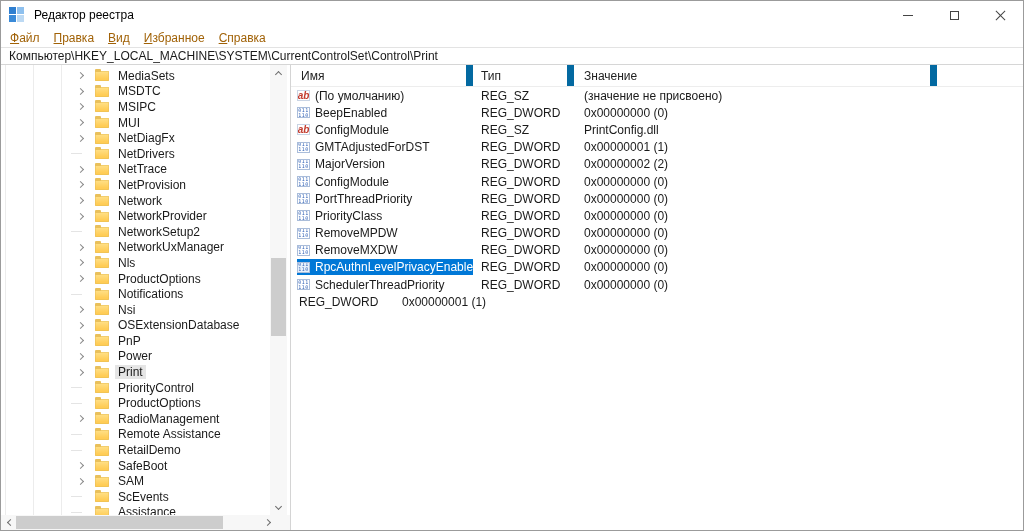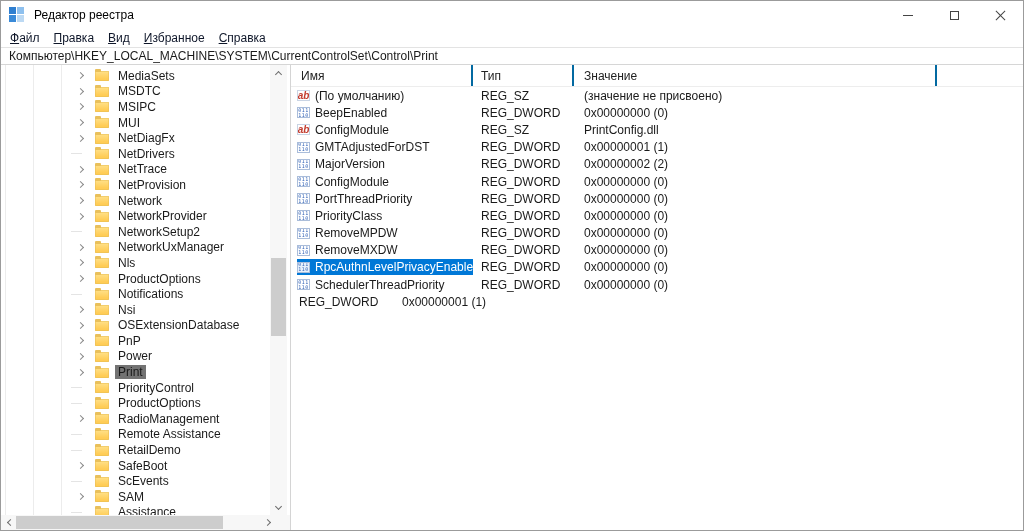--- a/index.html
+++ b/index.html
@@ -19,61 +19,61 @@
   .win-controls { margin-left:auto; display:flex; height:100%; }
   .win-btn { width:46px; height:100%; display:flex; align-items:center; justify-content:center; }
   .glyph-min { width:10px; height:1px; background:#444; }
   .glyph-max { width:9px; height:9px; border:1px solid #444; }
   .glyph-close { position:relative; width:11px; height:11px; }
   .glyph-close::before,.glyph-close::after{ content:""; position:absolute; left:-1px; top:5px; width:13px; height:1px; background:#444; }
   .glyph-close::before{ transform:rotate(45deg);} .glyph-close::after{ transform:rotate(-45deg);}
 
   
   .menubar { height:18px; display:flex; align-items:center; padding-left:2px; flex:0 0 auto; }
-  .menu-item { padding:0 7px; height:100%; display:flex; align-items:center; color:#0f172a; }
+  .menu-item { padding:0 7px; height:100%; display:flex; align-items:center; color:#a16207; }
   .menu-item span::first-letter { text-decoration:underline; }
 
   
   .addressbar { height:18px; border-top:1px solid #e3e3e3; border-bottom:1px solid #d6d6d6; display:flex; align-items:center; padding-left:8px; flex:0 0 auto; background:#fff; }
 
   
   .main { flex:1 1 auto; display:flex; min-height:0; }
 
   
   .tree-pane { width:290px; flex:0 0 auto; border-right:1px solid #d4d4d4; position:relative; display:flex; flex-direction:column; background:#fff; }
   .tree-content { position:relative; flex:1 1 auto; overflow:hidden; padding-top:3px; }
   .tree-guide { position:absolute; top:0; bottom:0; width:1px; background:#ececec; }
   .tree-row { height:15.6px; display:flex; align-items:center; position:relative; padding-left:76px; white-space:nowrap; }
   .tw { width:14px; flex:0 0 auto; display:flex; align-items:center; justify-content:flex-start; }
   .chev { width:5px; height:5px; border-right:1.3px solid #8a8a8a; border-top:1.3px solid #8a8a8a; transform:rotate(45deg); margin-left:1px; }
   .stub { width:11px; height:1px; background:#e4e4e4; margin-left:-6px; }
   .folder { position:relative; width:14px; height:10px; margin:1px 6px 0 4px; background:linear-gradient(180deg,#ffe18a,#fc5 80%); border-radius:1px; flex:0 0 auto; box-shadow:0 0 0 0.5px #e6bb55 inset; }
   .folder::before { content:""; position:absolute; top:-2px; left:0; width:6px; height:3px; background:#e9c05b; border-radius:1px 1px 0 0; }
   .tree-label { padding:0 3px; line-height:14px; }
-  .tree-row.selected .tree-label { background:#737373;text-align:right; }
+  .tree-row.selected .tree-label { background:#e5e5e5;text-align:right; }
 
   
   .vscroll { position:absolute; top:0; right:3px; width:17px; bottom:0; background:#f7f7f7; }
   .vscroll .thumb { position:absolute; left:1px; width:15px; top:193px; height:78px; background:#cdcdcd; }
   .sb-arrow { position:absolute; left:0; width:17px; height:15px; display:flex; align-items:center; justify-content:center; }
   .sb-arrow.up{ top:0; } .sb-arrow.down{ bottom:0; }
   .arr { width:5px; height:5px; border-right:1.3px solid #6e6e6e; border-bottom:1.3px solid #6e6e6e; }
   .arr.up { transform:rotate(-135deg); margin-top:3px; }
   .arr.down { transform:rotate(45deg); margin-bottom:3px; }
   .arr.left { transform:rotate(135deg); margin-left:3px; }
   .arr.right { transform:rotate(-45deg); margin-right:3px; }
   .hscroll { flex:0 0 15px; position:relative; background:#f7f7f7; }
   .hscroll .thumb { position:absolute; top:1px; height:13px; left:15px; width:207px; background:#cdcdcd; }
   .hsb-arrow { position:absolute; top:0; height:15px; width:15px; display:flex; align-items:center; justify-content:center; }
   .hsb-arrow.left{ left:0; } .hsb-arrow.right{ right:14px; }
 
   
   .list-pane { flex:1 1 auto; background:#fff; overflow:hidden; }
   .list-header { height:22px; display:flex; align-items:center; border-bottom:1px solid #ededed; color:#222; }
-  .hcell { height:100%; display:flex; align-items:center; border-right:2px solid #0369a1; }
+  .hcell { height:100%; display:flex; align-items:center; border-right:7px solid #0369a1; }
   .col-name { width:182px; padding-left:10px; }
   .col-type { width:101px; padding-left:8px; }
   .col-value{ width:363px; padding-left:10px; }
   .hcell.rest { flex:1; border-right:none; }
   .list-row { height:17.2px; display:flex; align-items:center; white-space:nowrap; }
   .cell { overflow:hidden; }
   .cell.col-name { padding-left:6px; display:flex; align-items:center; }
   .name-inner { display:flex; align-items:center; padding:1px 3px 1px 0; }
   .list-row.selected .name-inner { background:#0078d7; color:#fff; }
   .vicon { width:13px; height:11px; margin-right:5px; flex:0 0 auto; background:#fff; display:flex; align-items:center; justify-content:center; overflow:hidden; }
@@ -314,31 +314,31 @@
             </div>
             <div class="tree-row">
               <span class="tw">
                 <i class="chev"></i>
               </span>
               <span class="folder"></span>
               <span class="tree-label">SafeBoot</span>
             </div>
             <div class="tree-row">
               <span class="tw">
+                <i class="chev"></i>
+              </span>
+              <span class="folder"></span>
+              <span class="tree-label">SAM</span>
+            </div>
+            <div class="tree-row">
+              <span class="tw">
                 <i class="stub"></i>
               </span>
               <span class="folder"></span>
               <span class="tree-label">ScEvents</span>
-            </div>
-            <div class="tree-row">
-              <span class="tw">
-                <i class="chev"></i>
-              </span>
-              <span class="folder"></span>
-              <span class="tree-label">SAM</span>
             </div>
             <div class="tree-row">
               <span class="tw">
                 <i class="stub"></i>
               </span>
               <span class="folder"></span>
               <span class="tree-label">Assistance</span>
             </div>
           </div>
         <div class="vscroll">

